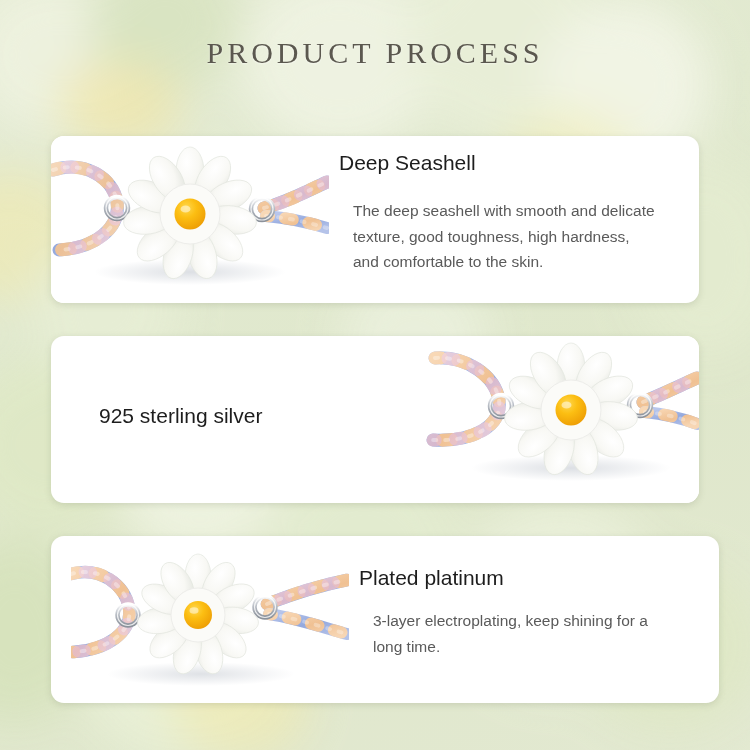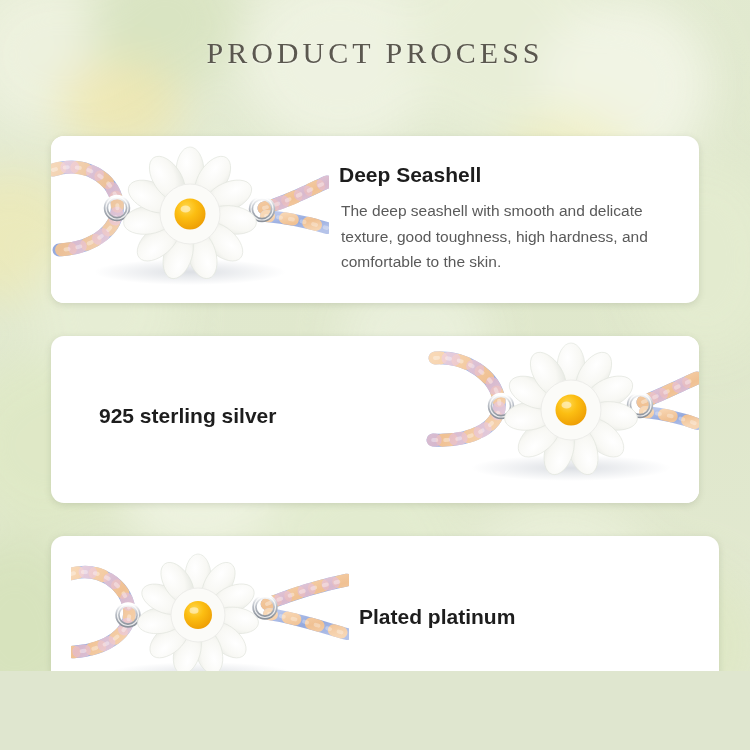--- a/index.html
+++ b/index.html
@@ -1,21 +1,21 @@
 <!DOCTYPE html>
 <html><head>
 <meta charset="utf-8">
 <style>
   html,body{margin:0;padding:0;}
   body{
     width:750px;height:750px;overflow:hidden;
     font-family:"Liberation Sans", sans-serif;
     background:#dfe6cf;
   }
-  #page{position:relative;width:750px;height:671px;overflow:hidden;}
+  #page{position:relative;width:750px;height:750px;overflow:hidden;}
 
   
   .bg-layer{position:absolute;inset:-60px;}
   .bg-base{
     background:
       linear-gradient(160deg,#e6ecd6 0%,#e1e9cf 35%,#dfe7cb 60%,#e3e9d2 100%);
   }
   .bg-blobs{ filter:blur(22px); opacity:.95; }
   .blob{position:absolute;border-radius:50%;}
 
@@ -37,22 +37,22 @@
     overflow:hidden;display:flex;align-items:stretch;
   }
   #card1{top:136px;}
   #card2{top:336px;}
   #card3{top:536px;padding-left:20px;}
   .card.reverse{flex-direction:row-reverse;}
 
   .photo{position:relative;width:278px;flex:0 0 278px;overflow:hidden;background:#fff;}
   .copy{flex:1 1 auto;padding:0 26px 0 10px;display:flex;flex-direction:column;justify-content:center;}
   .card.reverse .copy{padding:0 10px 2px 48px;gap:36px;}
-  .c-title{font-size:21px;color:#1d1d1d;margin:0 0 9px 0;font-weight:700;line-height:1.15;}
-  .c-body{font-size:15.5px;color:#5a5a5a;line-height:1.62;margin:2px;}
+  .c-title{font-size:21px;color:#1d1d1d;margin:0 0 9px 0;font-weight:400;line-height:1.15;}
+  .c-body{font-size:15.5px;color:#5a5a5a;line-height:1.62;margin:14px;}
   #card2 .c-title{font-size:21px;margin-bottom:4px;}
   #card2 .c-body{line-height:1.66;}
   #card3 .c-title{margin-bottom:4px;}
 
   
   .prod{position:absolute;left:0;top:0;width:100%;height:100%;}
   .prod svg{display:block;width:100%;height:100%;}
 </style>
 </head>
 <body>
@@ -416,16 +416,17 @@
             <circle cx="0" cy="0" r="27" fill="#fbfbf8"></circle>
             <circle cx="0" cy="0" r="27" fill="none" stroke="#ededea" stroke-width="1"></circle>
             <circle cx="0" cy="0" r="14" fill="url(#core3)"></circle>
             <ellipse cx="-4" cy="-4.5" rx="4.5" ry="3.2" fill="rgba(255,255,255,.5)"></ellipse>
           </g>
         </svg>
       </div>
     </div>
     <div class="copy">
       <h3 class="c-title">Plated platinum</h3>
+      <p class="c-body">3-layer electroplating, keep shining for a long time.</p>
     </div>
   </div>
 
 </div>
 
 </body></html>

